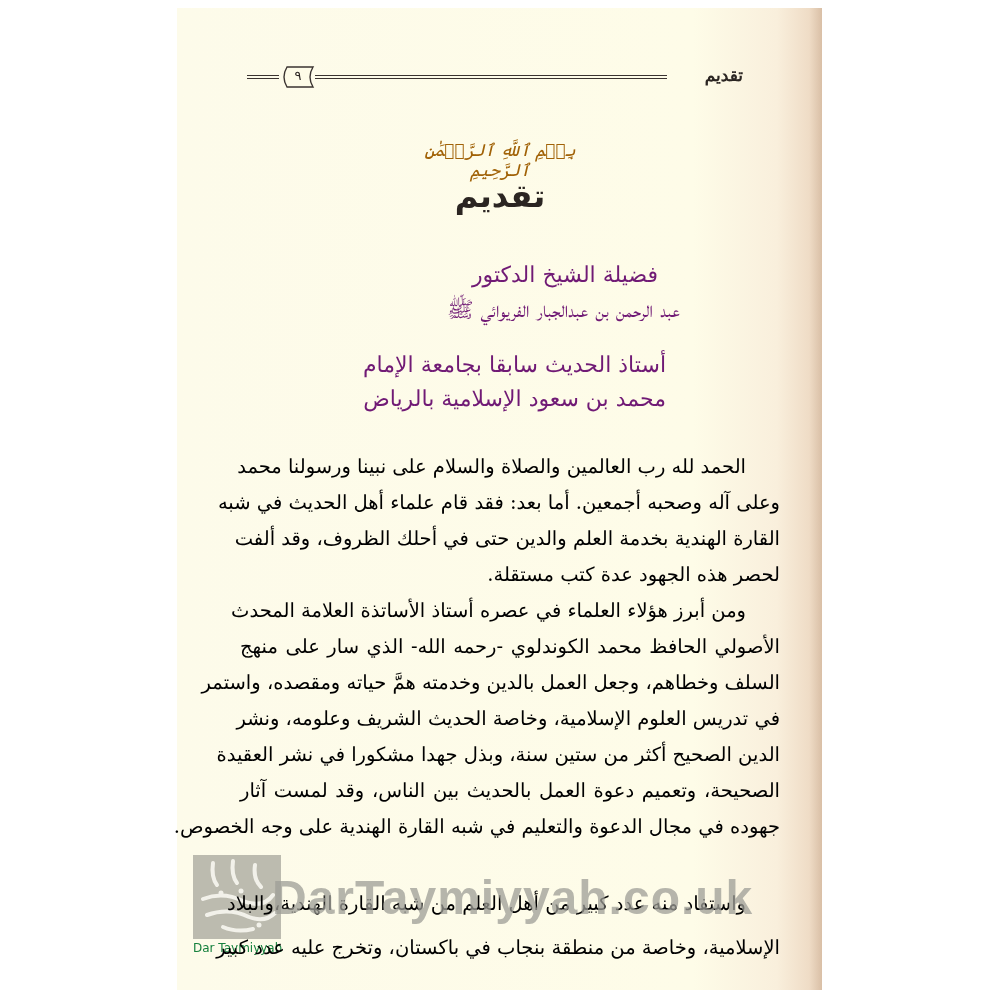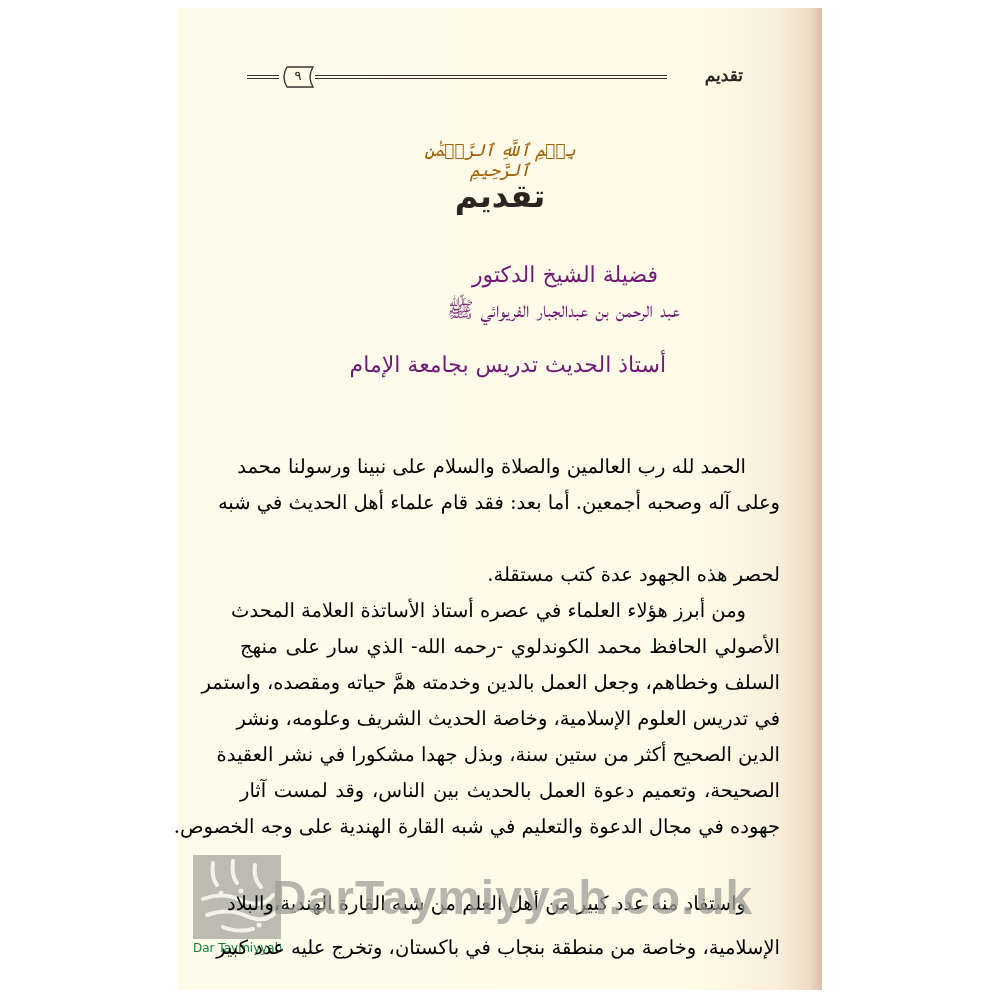--- a/index.html
+++ b/index.html
@@ -87,26 +87,28 @@
 </div>
 
 <div class="basmala">بِسۡمِ ٱللَّهِ ٱلرَّحۡمَٰنِ ٱلرَّحِيمِ</div>
 <div class="main-title">تقديم</div>
 
 <div class="author-block" style="left:300px; width:380px; top:262px; height:60px;">
   <div class="author-line" style="top:0; right:22px;">فضيلة الشيخ الدكتور</div>
   <div class="author-line" style="top:34px; right:0;">عبد الرحمن بن عبدالجبار الفريوائي ﷺ</div>
 </div>
 <div class="author-block" style="left:280px; width:400px; top:352px; height:70px;">
-  <div class="author-line" style="top:0; right:14px;">أستاذ الحديث تدريس بجامعة الإمام</div>
+  <div class="author-line" style="top:0; right:14px;">أستاذ الحديث سابقا بجامعة الإمام</div>
+  <div class="author-line" style="top:34px; right:14px;">محمد بن سعود الإسلامية بالرياض</div>
 </div>
 
 <div class="body-text" style="top:455px; height:150px;">
   <div class="body-line first" style="top:0;">الحمد لله رب العالمين والصلاة والسلام على نبينا ورسولنا محمد</div>
   <div class="body-line" style="top:36px;">وعلى آله وصحبه أجمعين. أما بعد: فقد قام علماء أهل الحديث في شبه</div>
+  <div class="body-line" style="top:72px;">القارة الهندية بخدمة العلم والدين حتى في أحلك الظروف، وقد ألفت</div>
   <div class="body-line last" style="top:108px;">لحصر هذه الجهود عدة كتب مستقلة.</div>
 </div>
 
 <div class="body-text" style="top:599px; height:260px;">
   <div class="body-line first" style="top:0;">ومن أبرز هؤلاء العلماء في عصره أستاذ الأساتذة العلامة المحدث</div>
   <div class="body-line" style="top:36px;">الأصولي الحافظ محمد الكوندلوي -رحمه الله- الذي سار على منهج</div>
   <div class="body-line" style="top:108px;">في تدريس العلوم الإسلامية، وخاصة الحديث الشريف وعلومه، ونشر</div>
   <div class="body-line" style="top:72px;">السلف وخطاهم، وجعل العمل بالدين وخدمته همَّ حياته ومقصده، واستمر</div>
   <div class="body-line" style="top:144px;">الدين الصحيح أكثر من ستين سنة، وبذل جهدا مشكورا في نشر العقيدة</div>
   <div class="body-line" style="top:216px;">جهوده في مجال الدعوة والتعليم في شبه القارة الهندية على وجه الخصوص.</div>

